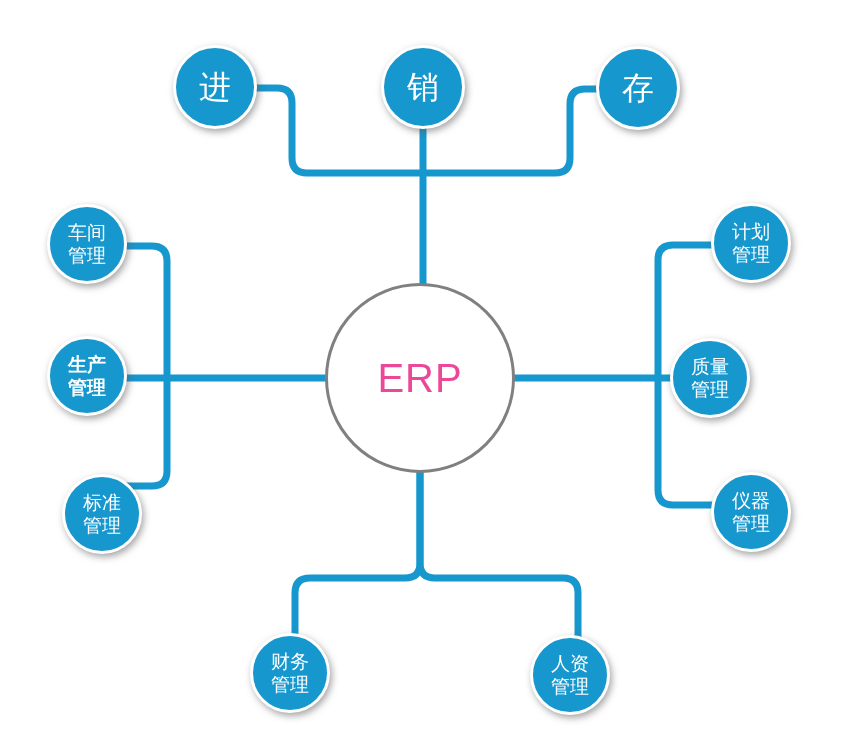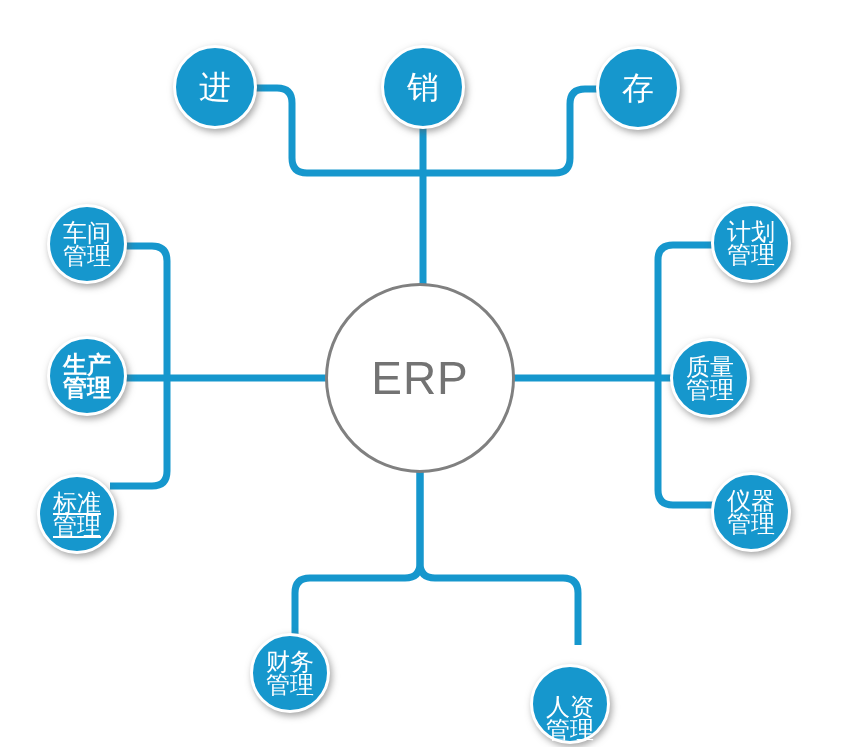--- a/index.html
+++ b/index.html
@@ -42,43 +42,43 @@
   }
   .node-label {
     white-space: pre-line;
     user-select: none;
   }
   .big-char .node-label {
     font-size: 32px;
     line-height: 34px;
   }
   .two-line .node-label {
-    font-size: 24px;
+    font-size: 19px;
     line-height: 23px;
   }
   .center-node .node-label {
-    font-size: 46px;
+    font-size: 40px;
     letter-spacing: 1px;
-    color: #737373;
+    color: #ec4899;
   }
   
   .n-purchase  { left: 173px; top: 45px; width: 84px; height: 84px; }
   .n-sale      { left: 381px; top: 45px; width: 84px; height: 84px; }
   .n-inventory { left: 596px; top: 46px; width: 84px; height: 84px; }
   
   .n-workshop   { left: 47px; top: 204px; width: 80px; height: 80px; }
   .n-production { left: 47px; top: 336px; width: 80px; height: 80px; font-weight: bold; }
-  .n-standard   { left: 37px; top: 474px; width: 80px; height: 80px; text-decoration: underline; }
+  .n-standard   { left: 62px; top: 474px; width: 80px; height: 80px; }
   
   .n-plan       { left: 711px; top: 203px; width: 80px; height: 80px; justify-content: center; }
   .n-quality    { left: 670px; top: 338px; width: 80px; height: 80px; }
   .n-instrument { left: 711px; top: 472px; width: 80px; height: 80px; text-align: right; }
   
   .n-finance { left: 250px; top: 633px; width: 80px; height: 80px; justify-content: center; }
-  .n-hr      { left: 530px; top: 664px; width: 80px; height: 80px; align-items: flex-end; }
+  .n-hr      { left: 530px; top: 635px; width: 80px; height: 80px; }
   
   .n-erp { left: 325px; top: 283px; width: 190px; height: 190px; }
 </style>
 </head>
 <body>
 
 <div class="stage">
 
   <svg class="connectors" width="856" height="747" viewBox="0 0 856 747" fill="none" stroke="#1697cd" stroke-width="7">
 

